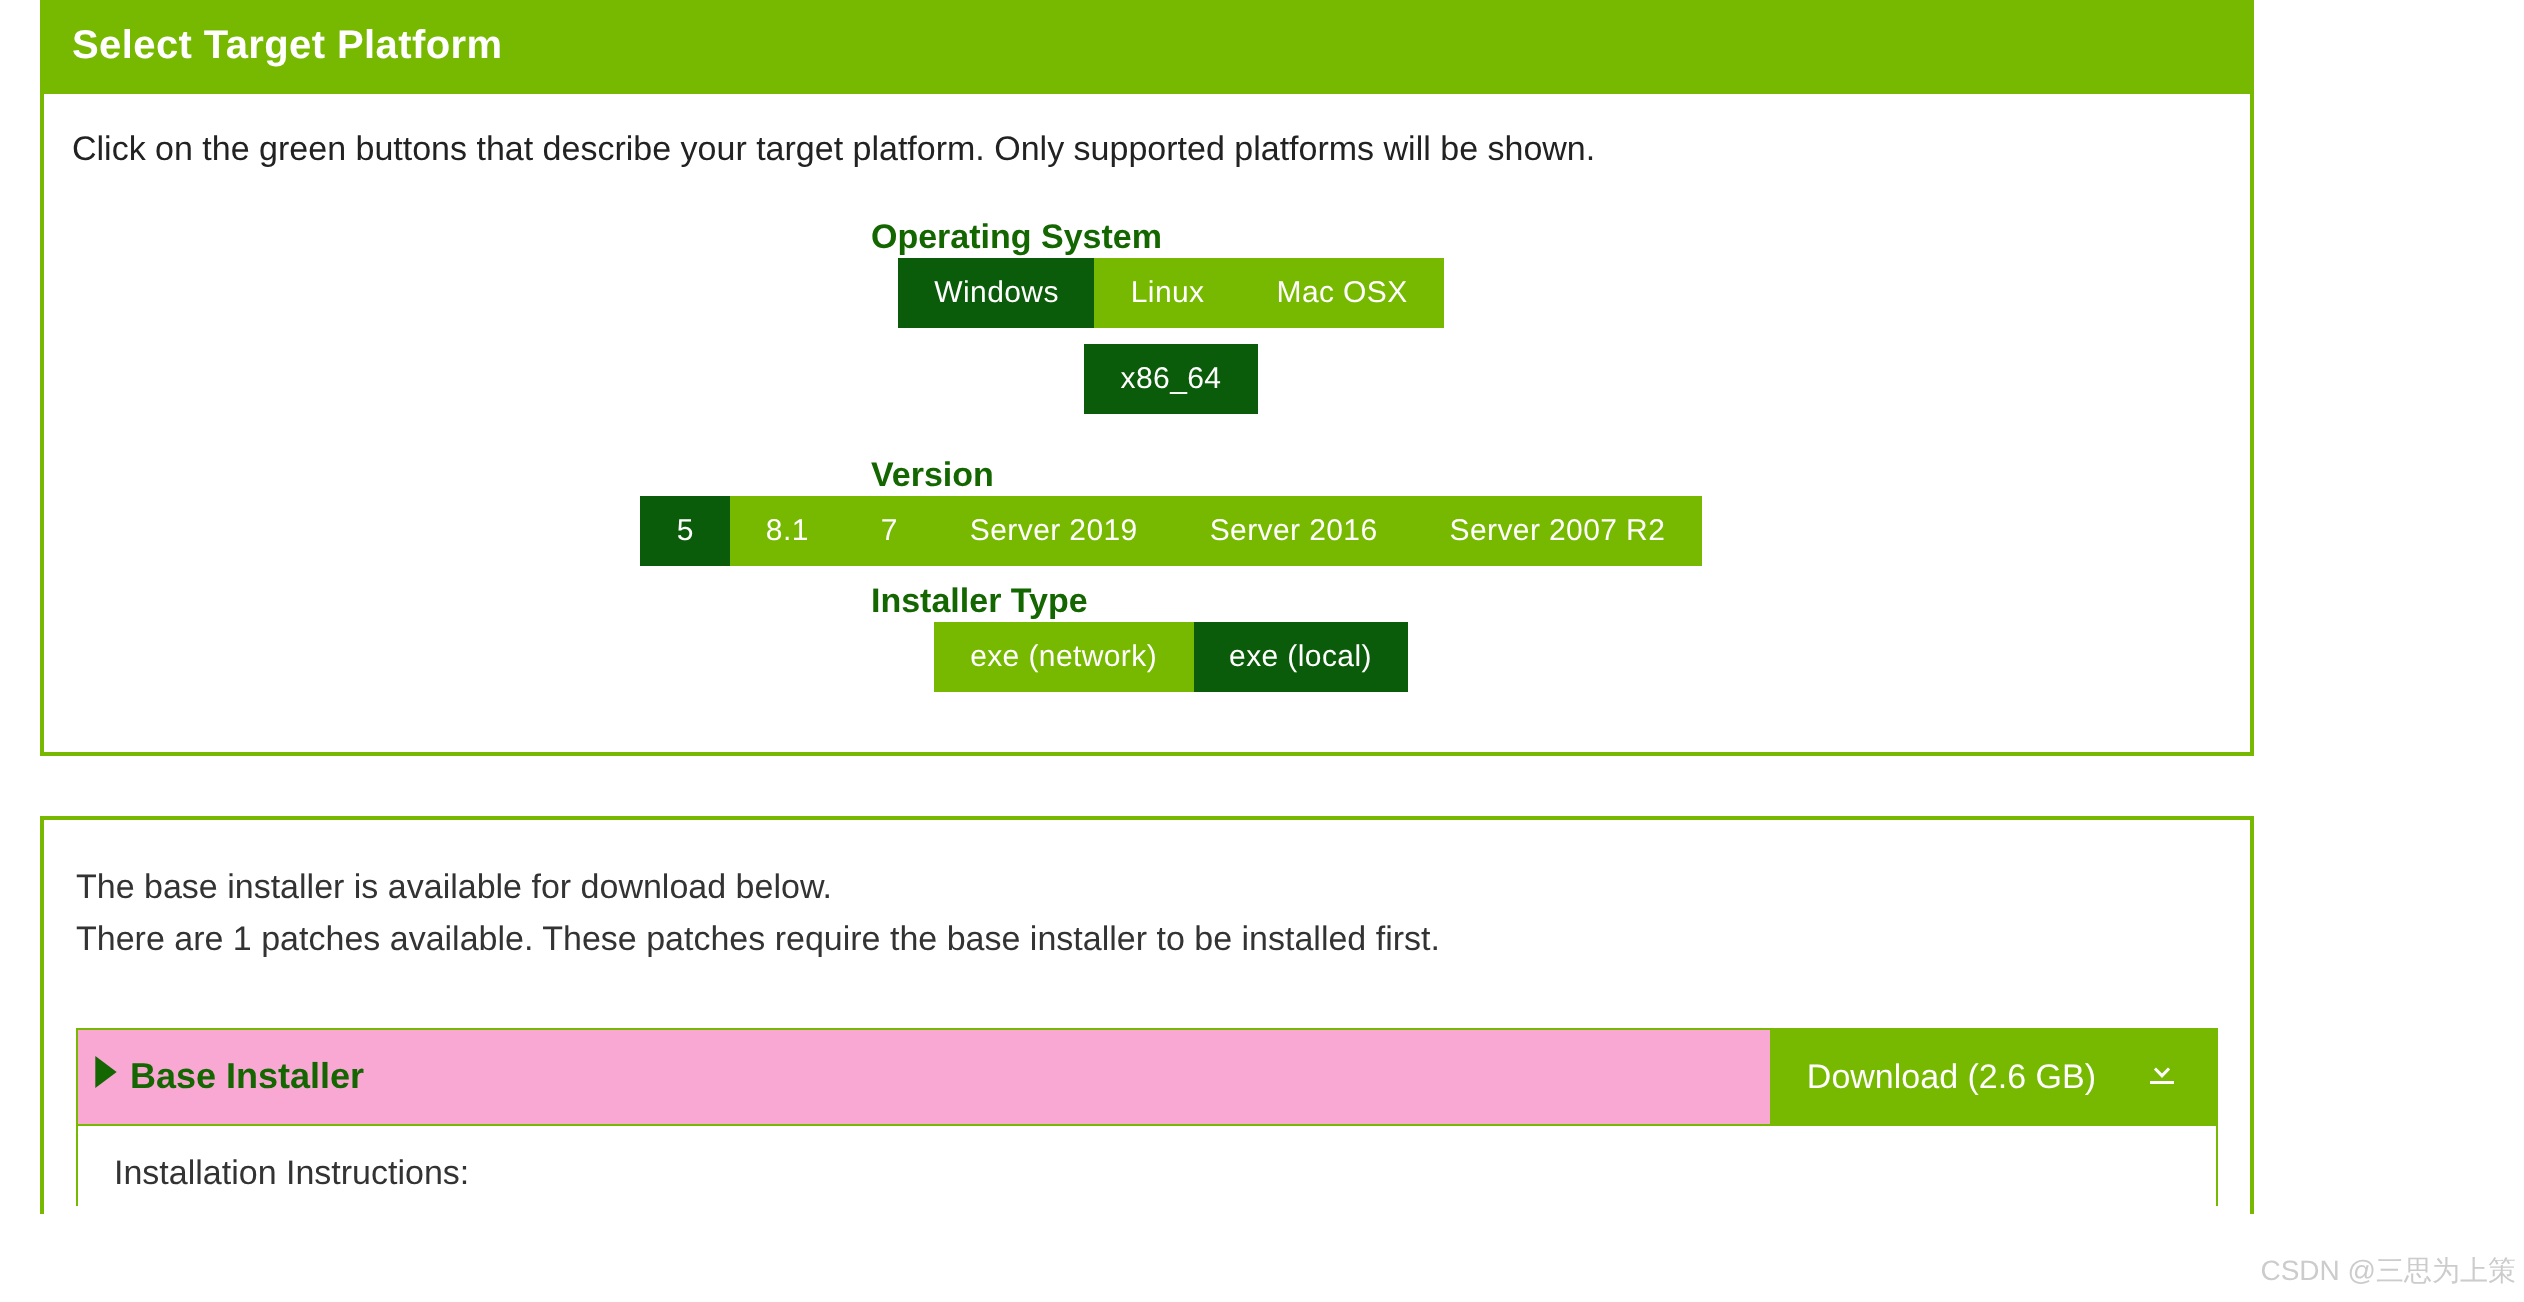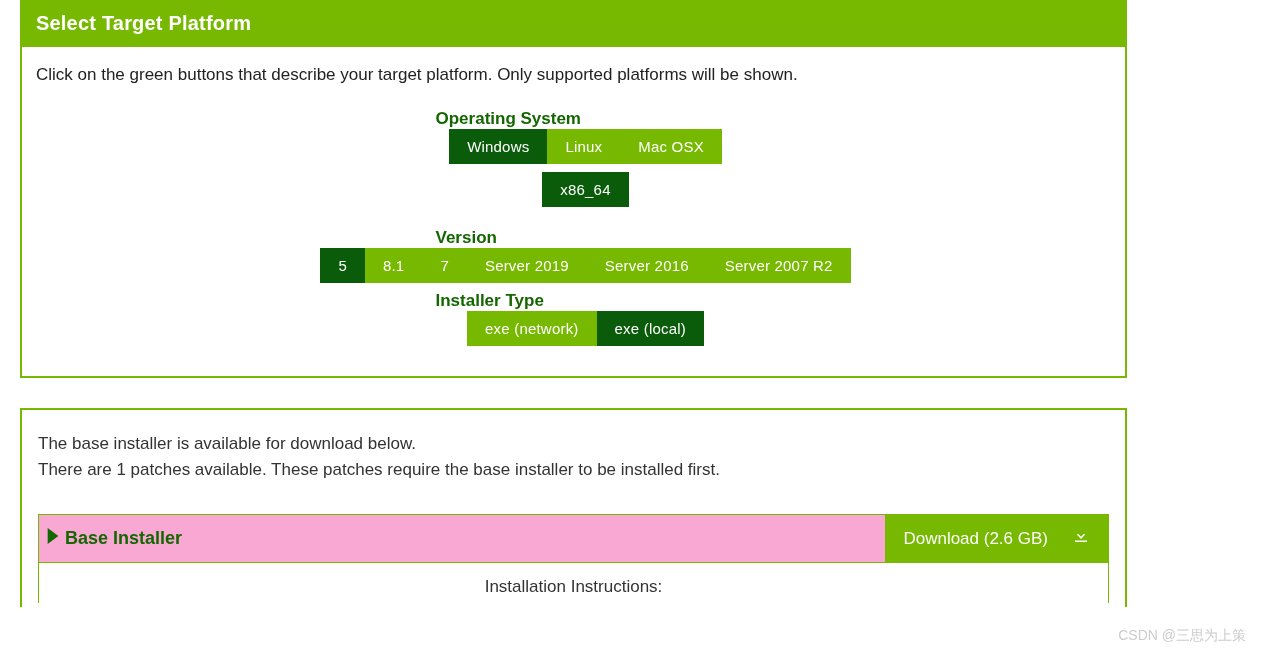--- a/index.html
+++ b/index.html
@@ -73,25 +73,24 @@
     gap: 24px;
     cursor: pointer;
     font-family: inherit;
   }
   .base-btn svg { width: 18px; height: 18px; fill: #fff; }
   .instr {
     border-left: 1px solid #76b900;
     border-right: 1px solid #76b900;
     padding: 14px 18px 6px 18px;
     font-size: 17px;
-    text-align: center;
   }
   .watermark {
     position: fixed;
-    right: 16px;
+    right: 4px;
     bottom: 6px;
     color: #ccc;
     font-size: 14px;
     pointer-events: none;
   }
 </style>
 </head>
 <body>
 
 <div class="page">

